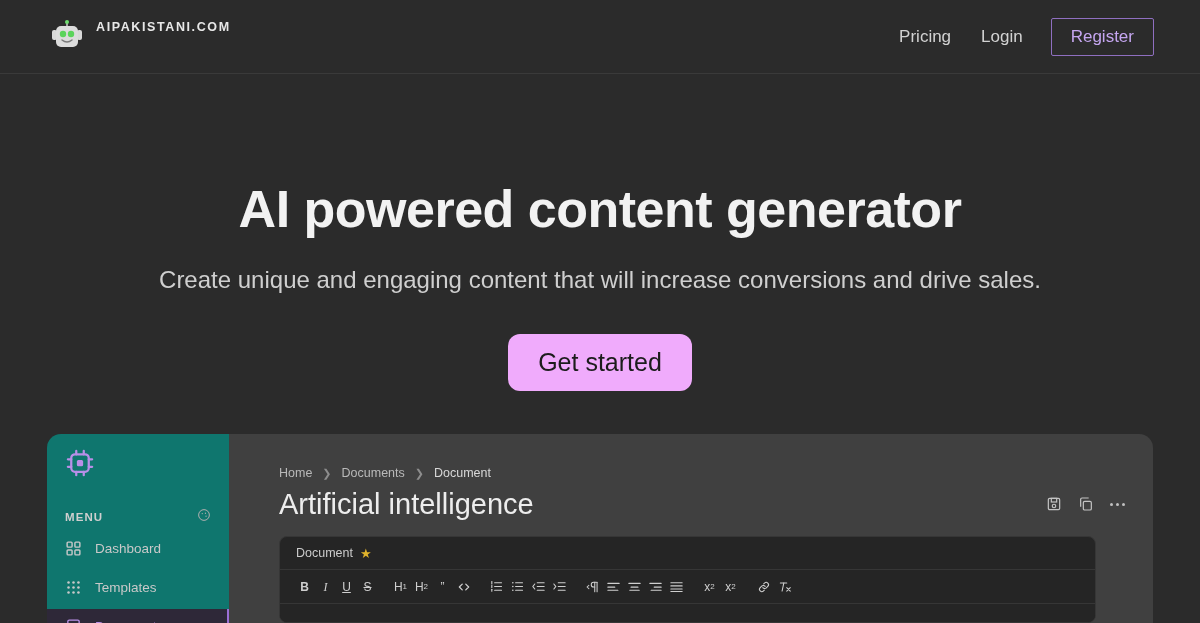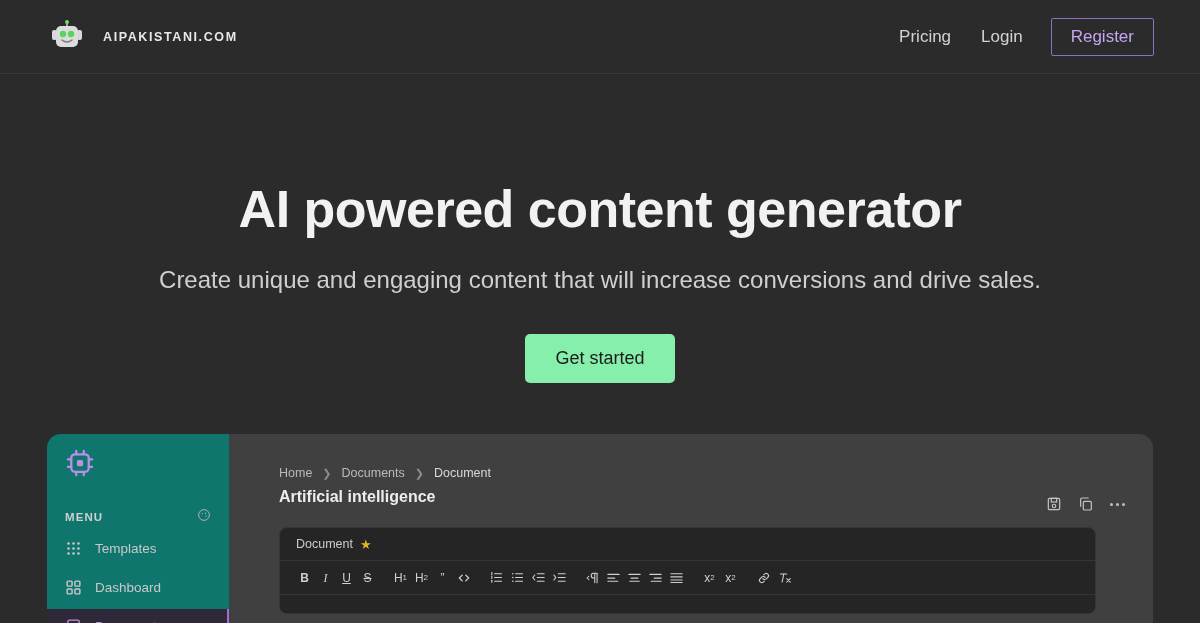--- a/index.html
+++ b/index.html
@@ -11,21 +11,21 @@
   }
   body { position: relative; }
 
   
   .site-header {
     position: absolute; top: 0; left: 0; width: 1200px; height: 74px;
     border-bottom: 1px solid #3a3a3a;
     display: flex; align-items: center;
     padding: 0 46px 0 50px;
   }
-  .brand { display: flex; align-items: center; gap: 19px; }
+  .brand { display: flex; align-items: flex-start; gap: 12px; }
   .brand-name {
     color: #e8e8e8; font-size: 12.5px; font-weight: bold;
     letter-spacing: 1.6px;
   }
   .nav { margin-left: auto; display: flex; align-items: center; gap: 26px; }
   .nav-link {
     color: #d2d2d2; font-size: 17px; text-decoration: none;
     padding: 4px 2px;
   }
   .nav-register {
@@ -41,23 +41,23 @@
     font-size: 52px; font-weight: bold; color: #f2f2f2;
     letter-spacing: -0.5px;
   }
   .hero-sub {
     margin-top: 27px;
     font-size: 24px; color: #cfcfcf; font-weight: normal;
   }
   .hero-cta-wrap { margin-top: 40px; }
   .cta-button {
     display: inline-block;
-    background: #86efac; color: #1c1c1c;
-    font-size: 18px; font-family: inherit;
-    border: none; border-radius: 5px;
+    background: #f0abfc; color: #1c1c1c;
+    font-size: 25px; font-family: inherit;
+    border: none; border-radius: 12px;
     padding: 14px 30px; cursor: pointer;
   }
 
   
   .app-shell {
     position: absolute; left: 47px; top: 434px;
     width: 1106px; height: 189px;
     display: flex;
   }
   .app-sidebar {
@@ -96,21 +96,21 @@
     border-top-right-radius: 14px;
     padding: 32px 28px 0 50px;
     position: relative;
   }
   .crumbs { display: flex; align-items: center; gap: 10px; font-size: 12.5px; }
   .crumb { color: #b9b9b9; }
   .crumb.last { color: #d8d8d8; }
   .crumb-sep { color: #8d8d8d; font-size: 11px; }
 
   .doc-head { display: flex; align-items: flex-start; margin-top: 8px; }
-  .doc-title { font-size: 16px; color: #ededed; font-weight: bold; }
+  .doc-title { font-size: 29px; color: #ededed; font-weight: normal; }
   .doc-actions { margin-left: auto; display: flex; align-items: center; gap: 16px; padding-top: 8px; }
   .act-ico { width: 16px; height: 16px; display: block; cursor: pointer; }
   .dots { display: flex; gap: 3px; align-items: center; cursor: pointer; }
   .dots i { width: 3px; height: 3px; border-radius: 50%; background: #c0c0c0; display: block; }
 
   .editor-card {
     margin-top: 15px; width: 817px;
     background: #252525;
     border: 1px solid #363636;
     border-radius: 8px;
@@ -202,47 +202,47 @@
           <circle cx="12" cy="12" r="9.2"></circle>
           <circle cx="9" cy="9.5" r="1.1" fill="#b0b0b0" stroke="none"></circle>
           <circle cx="14.5" cy="9" r="1.1" fill="#b0b0b0" stroke="none"></circle>
           <circle cx="15.5" cy="14" r="1.1" fill="#b0b0b0" stroke="none"></circle>
         </svg>
       </span>
     </div>
 
     <div class="side-item">
       <span class="side-ico">
+        <svg width="17" height="17" viewBox="0 0 24 24" fill="none" stroke="#c9c9c9" stroke-width="2">
+          <rect x="3" y="3" width="7" height="7" rx="1.3"></rect>
+            <rect x="14" y="3" width="7" height="7" rx="1.3"></rect>
+          <rect x="3" y="14" width="7" height="7" rx="1.3"></rect>
+            <rect x="14" y="14" width="7" height="7" rx="1.3"></rect>
+        </svg>
+      </span>
+      <span>Dashboard</span>
+    </div>
+
+    <div class="side-item">
+      <span class="side-ico">
         <svg width="17" height="17" viewBox="0 0 24 24" fill="#c9c9c9">
           <circle cx="5" cy="5" r="1.8"></circle>
             <circle cx="12" cy="5" r="1.8"></circle>
             <circle cx="19" cy="5" r="1.8"></circle>
           <circle cx="5" cy="12" r="1.8"></circle>
             <circle cx="12" cy="12" r="1.8"></circle>
             <circle cx="19" cy="12" r="1.8"></circle>
           <circle cx="5" cy="19" r="1.8"></circle>
             <circle cx="12" cy="19" r="1.8"></circle>
             <circle cx="19" cy="19" r="1.8"></circle>
         </svg>
       </span>
       <span>Templates</span>
     </div>
 
-    <div class="side-item">
-      <span class="side-ico">
-        <svg width="17" height="17" viewBox="0 0 24 24" fill="none" stroke="#c9c9c9" stroke-width="2">
-          <rect x="3" y="3" width="7" height="7" rx="1.3"></rect>
-            <rect x="14" y="3" width="7" height="7" rx="1.3"></rect>
-          <rect x="3" y="14" width="7" height="7" rx="1.3"></rect>
-            <rect x="14" y="14" width="7" height="7" rx="1.3"></rect>
-        </svg>
-      </span>
-      <span>Dashboard</span>
-    </div>
-
     <div class="side-item active">
       <span class="side-ico">
         <svg width="17" height="17" viewBox="0 0 24 24" fill="none" stroke="#b98fe8" stroke-width="1.9">
           <rect x="4" y="3" width="16" height="18" rx="2"></rect>
           <line x1="8" y1="8" x2="16" y2="8"></line>
             <line x1="8" y1="12" x2="16" y2="12"></line>
             <line x1="8" y1="16" x2="13" y2="16"></line>
         </svg>
       </span>
       <span>Documents</span>

